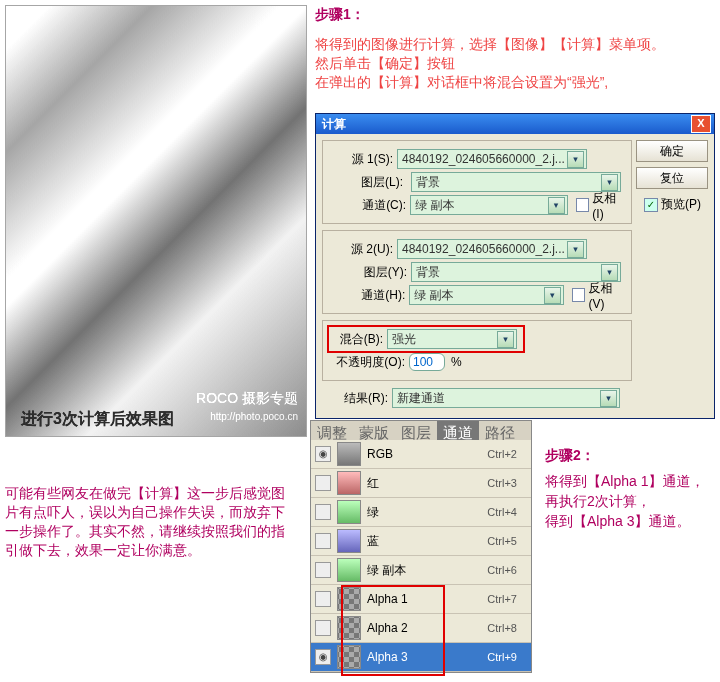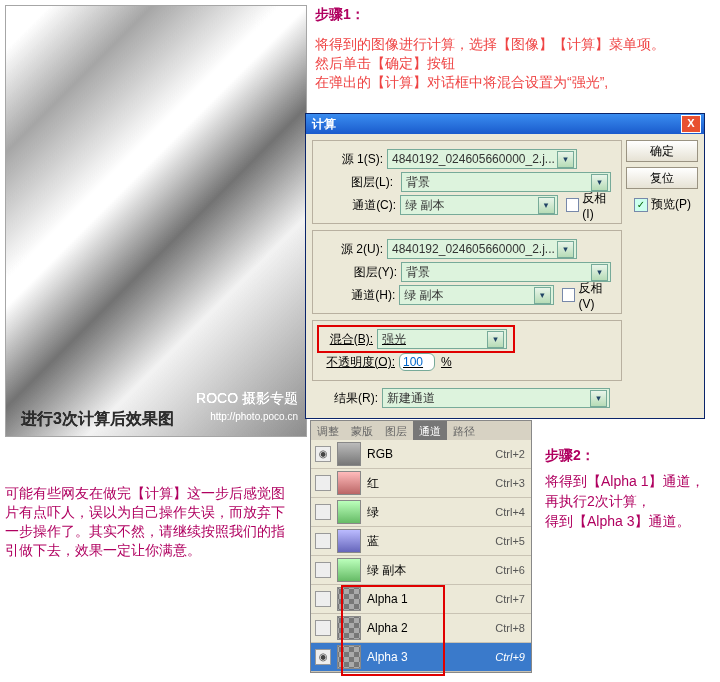--- a/index.html
+++ b/index.html
@@ -5,52 +5,52 @@
   body { margin:0; font-family:"Microsoft YaHei","SimSun",sans-serif; font-size:12px; background:#fff; width:720px; }
   .page { position:relative; width:720px; height:682px; }
   .photo { position:absolute; left:5px; top:5px; width:300px; height:430px;
            background:linear-gradient(135deg,#eee 0%,#999 20%,#ddd 40%,#777 55%,#ccc 70%,#888 100%);
            filter:contrast(1.5) grayscale(1); border:1px solid #999; overflow:hidden; }
   .photo-mark { position:absolute; right:8px; bottom:28px; color:rgba(255,255,255,.7); font-size:14px; font-family:Arial; }
   .photo-sub  { position:absolute; right:8px; bottom:14px; color:rgba(255,255,255,.6); font-size:10px; font-family:Arial; }
   .photo-cap  { position:absolute; left:15px; bottom:6px; color:#b00040; font-size:16px; font-weight:bold; }
   .step1h { position:absolute; left:315px; top:6px; color:#b00060; font-size:14px; font-weight:bold; }
   .step1t { position:absolute; left:315px; top:35px; color:#ef4444; font-size:14px; line-height:19px; width:400px; }
-  .dlg { position:absolute; left:305px; top:113px; width:398px; border:1px solid #0a246a; background:#ece9d8; }
+  .dlg { position:absolute; left:315px; top:113px; width:398px; border:1px solid #0a246a; background:#ece9d8; }
   .titlebar { height:20px; background:linear-gradient(#3a8df0,#1a5bcc); color:#fff; display:flex; align-items:center; padding:0 3px 0 6px; font-weight:bold; font-size:12px; }
   .titlebar .t { flex:1; }
   .xbtn { width:18px; height:16px; background:#e85030; border:1px solid #fff; color:#fff; font-weight:bold; font-size:11px; text-align:center; line-height:14px; cursor:pointer; }
   .dlg-body { padding:6px 6px 8px 6px; background:#ece9d8; position:relative; }
   .group { border:1px solid #b8b0a0; background:#ece9d8; margin-bottom:6px; padding:6px 4px 6px 4px; position:relative; }
   .row { display:flex; align-items:center; height:22px; margin:1px 0; }
   .lbl { width:66px; text-align:right; margin-right:4px; color:#000; font-size:12px; }
   .sel { background:#ddf3dd; border:1px solid #7a9; height:18px; display:flex; align-items:center; padding:0 4px; font-size:12px; color:#333; position:relative; }
   .sel .arrow { position:absolute; right:2px; top:1px; width:15px; height:15px; background:linear-gradient(#e9f5ea,#b7dcb7); border:1px solid #7a9; text-align:center; font-size:9px; line-height:14px; color:#246; }
   .chk { width:12px; height:12px; border:1px solid #78a; margin:0 3px 0 8px; background:#fff; }
   .chkt { font-size:12px; color:#000; }
   .txt { border:1px solid #7a9; background:#fff; height:16px; padding:0 3px; font-size:12px; color:#06c; display:inline-flex; align-items:center; }
   .side { position:absolute; right:6px; top:6px; width:72px; display:flex; flex-direction:column; gap:5px; }
   .btn { height:20px; border:1px solid #9a9382; background:linear-gradient(#fff,#e6e2d4); font-size:12px; display:flex; align-items:center; justify-content:center; cursor:pointer; }
   .prevchk { display:flex; align-items:center; margin-top:2px; }
   .blendbox { border:2px solid #e00000; padding:2px 2px; display:flex; align-items:center; width:190px; }
   .ps { position:absolute; left:5px; top:484px; width:290px; color:#b00060; font-size:14px; line-height:19px; }
   .psh { font-weight:bold; font-style:italic; margin-bottom:6px; }
   .channels { position:absolute; left:310px; top:420px; width:220px; border:1px solid #888; background:#ece9d8; }
-  .chtabs { height:19px; background:#d7d2c3; display:flex; font-size:11px; color:#666; }
+  .chtabs { height:19px; background:#d7d2c3; display:flex; font-size:15px; color:#666; }
   .chtabs span { padding:3px 6px 0 6px; }
   .chtabs .on { background:#777; color:#fff; }
   .chrow { height:28px; display:flex; align-items:center; border-bottom:1px solid #c9c3b4; padding:0 4px; }
   .chrow.sel3 { background:#3a7acb; color:#fff; }
   .chrow .eye { width:14px; height:14px; border:1px solid #999; margin-right:6px; font-size:10px; text-align:center; line-height:13px; color:#444; background:#eee; }
   .chrow .thumb { width:22px; height:22px; background:linear-gradient(#bbb,#777); margin-right:6px; border:1px solid #888; }
   .chrow .thumb.r{background:linear-gradient(#fbb,#b66);} .chrow .thumb.g{background:linear-gradient(#bfb,#6b6);} .chrow .thumb.b{background:linear-gradient(#bbf,#66b);}
   .chrow .thumb.alpha{background:repeating-conic-gradient(#aaa 0 25%,#777 0 50%) 50%/10px 10px;}
   .chrow .nm { flex:1; font-size:12px; }
-  .chrow .sc { font-size:11px; color:#555; margin-right:2px; }
-  .chrow.sel3 .sc { color:#fff;font-style:italic; }
+  .chrow .sc { font-size:11px; color:#555; margin-right:10px; }
+  .chrow.sel3 .sc { color:#fff; }
   .alphabox { position:absolute; border:2px solid #e00000; pointer-events:none; }
   .step2 { position:absolute; left:545px; top:445px; color:#b00060; font-size:14px; line-height:20px; }
   .step2 h4 { margin:0 0 6px 0; font-size:14px; font-weight:bold; }
 </style>
 </head>
 <body>
 
 <div class="page">
 
   <div class="photo">
@@ -126,21 +126,21 @@
           <span class="lbl" style="margin-left:30px;width:50px;">通道(H):</span>
           <div class="sel" style="width:150px;">
             <span>绿 副本</span>
               <span class="arrow">▾</span>
           </div>
           <div class="chk"></div>
           <span class="chkt">反相(V)</span>
         </div>
       </div>
 
-      <div class="group" style="width:300px;text-decoration:underline;">
+      <div class="group" style="width:300px;">
         <div class="row">
           <div class="blendbox">
             <span class="lbl" style="width:52px;">混合(B):</span>
             <div class="sel" style="width:120px;">
               <span>强光</span>
                 <span class="arrow">▾</span>
             </div>
           </div>
         </div>
         <div class="row">

